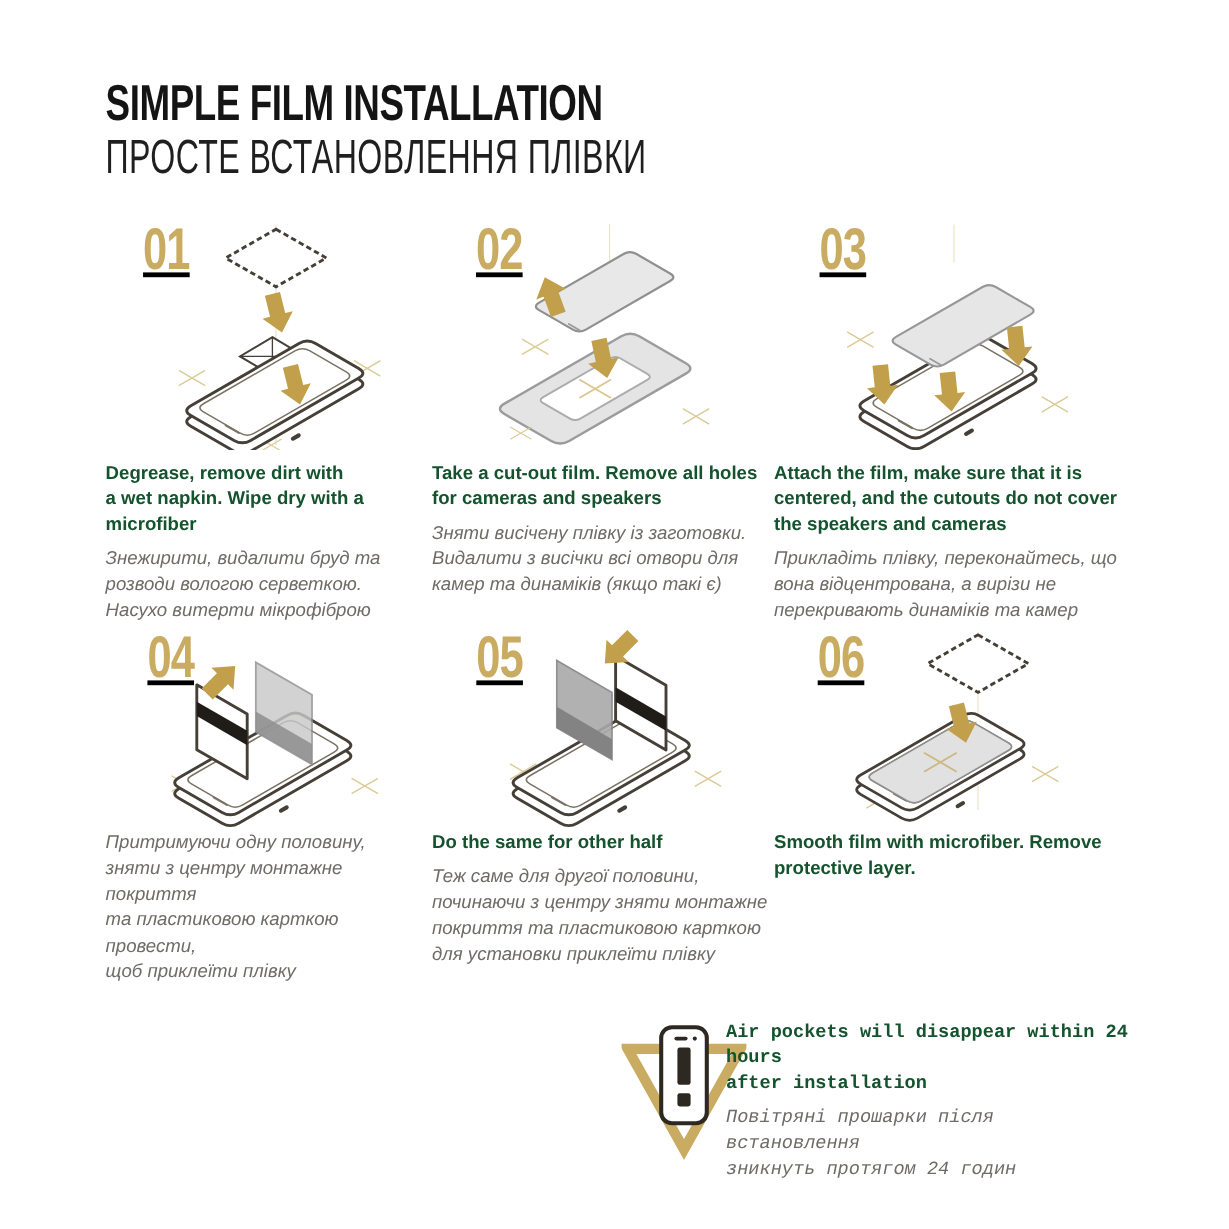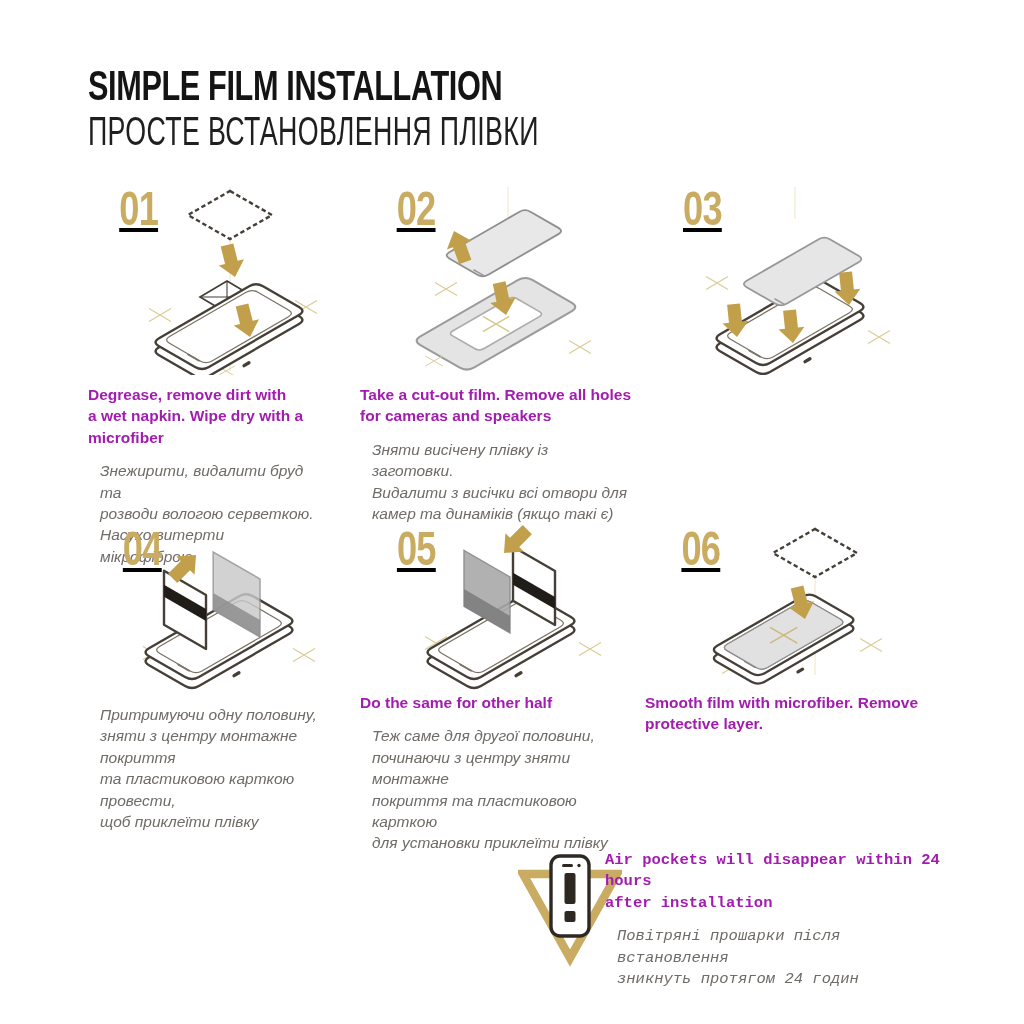--- a/index.html
+++ b/index.html
@@ -18,22 +18,22 @@
   .subtitle{font-size:40px;font-weight:400;letter-spacing:0.5px;color:#1f1f1f;transform:scaleX(0.67);line-height:1.0;}
   .subtitle-wrap{margin-top:3px;}
 
   
   .step{position:absolute;text-decoration:underline;}
   .num{font-size:49px;font-weight:bold;color:#C9AC62;transform:scaleX(0.74);letter-spacing:-1px;line-height:0.95;}
   .illus{position:absolute;top:0;}
   .step-text{position:absolute;left:0;right:0;}
   .row1 .step-text{top:199px;}
   .row2 .step-text{top:167px;}
-  .en{margin:0 0 7px 0;font-size:15.5px;font-weight:bold;line-height:1.38;color:#a21caf;white-space:pre-line;}
-  .ua{margin:12px;font-size:15.5px;font-style:italic;font-weight:400;line-height:1.38;color:#6F6B67;white-space:pre-line;}
+  .en{margin:0 0 7px 0;font-size:15.5px;font-weight:bold;line-height:1.38;color:#14532d;white-space:pre-line;}
+  .ua{margin:0;font-size:15.5px;font-style:italic;font-weight:400;line-height:1.38;color:#6F6B67;white-space:pre-line;}
 
   
   .note{left:518px;top:848px;width:430px;}
   .note-text{position:absolute;left:87px;top:2px;font-family:Liberation Mono, monospace;}
   svg{display:block;}
 </style>
 </head>
 <body>
 
 <svg width="0" height="0" style="position:absolute" aria-hidden="true">
@@ -117,20 +117,28 @@
     <use href="#sparkle" transform="translate(204,152)" stroke="#DCCB96"></use>
     <g transform="translate(28,22)">
         <use href="#phone-base"></use>
       </g>
     <use href="#iso-face" transform="translate(58,-6) scale(0.8)" fill="#E6E6E6" stroke="#979797" stroke-width="2.2"></use>
     <path d="M100,114 l9,5.2" stroke="#9A9A9A" stroke-width="1.5" stroke-linecap="round" fill="none"></path>
     <use href="#arrow" transform="translate(62,152) rotate(-6)" fill="#C2A04B"></use>
     <use href="#arrow" transform="translate(118,158) rotate(-6)" fill="#C2A04B"></use>
     <use href="#arrow" transform="translate(174,120) rotate(-6)" fill="#C2A04B"></use>
   </svg>
+  <div class="step-text">
+    <p class="en">Attach the film, make sure that it is
+centered, and the cutouts do not cover
+the speakers and cameras</p>
+    <p class="ua">Прикладіть плівку, переконайтесь, що
+вона відцентрована, а вирізи не
+перекривають динаміків та камер</p>
+  </div>
 </section>
 
 <section class="step row2" style="left:88px;top:525px;width:268px;height:330px">
   <div class="num">04</div>
   <svg class="illus" style="left:20px" width="235" height="165" viewBox="0 0 235 165">
     <use href="#sparkle" transform="translate(46,128)" stroke="#DCCB96"></use>
     <use href="#sparkle" transform="translate(196,130)" stroke="#DCCB96"></use>
     <g transform="translate(24,-4)">
         <use href="#phone-base"></use>
       </g>

